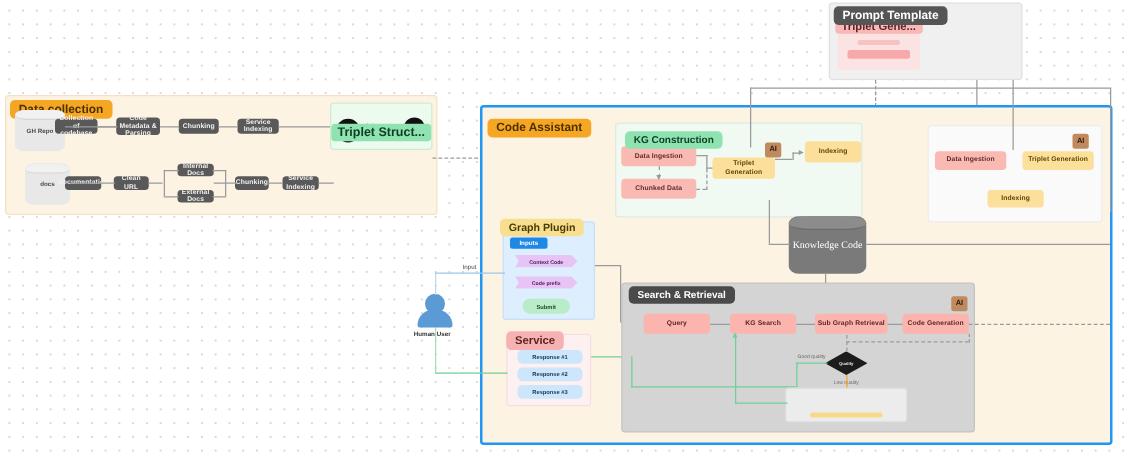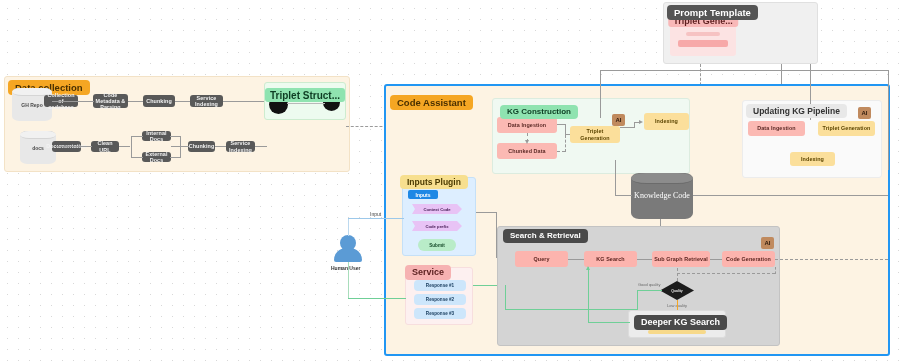--- a/index.html
+++ b/index.html
@@ -105,21 +105,21 @@
   }
 
   
   .tbox {
     position:absolute;
     background:#edfbef;
     border:1px solid #cdeccf;
     border-radius:3px;
   }
   .tbox .cap {
-    position:absolute; left:50%; top:5px; transform:translateX(-50%);
+    position:absolute; left:50%; top:16px; transform:translateX(-50%);
     background:#8fe3b0; color:#0d3d23;
     font-size:10px; font-weight:700;
     padding:1.5px 5px; border-radius:3px; white-space:nowrap;
     z-index:3;
   }
   .dot { position:absolute; border-radius:50%; }
   .dot-black { background:#111111; }
   .dot-yellow{ background:#ffd98a; }
   .tlink { position:absolute; height:1px; background:#b9b9b9; }
   .tmini { position:absolute; font-size:2.6px; color:#333; white-space:nowrap; }
@@ -271,42 +271,41 @@
 
   <div class="node n-yellow" style="left:644px; top:113px; width:45px; height:17px;">Indexing</div>
   <div class="ln lnh" style="left:620px; top:127px; width:14px;"></div>
   <div class="ln lnv" style="left:634px; top:122px; height:6px;"></div>
   <div class="ln lnh" style="left:634px; top:122px; width:6px;"></div>
   <div class="arrow" style="left:639px; top:119.5px;"></div>
 
   <div class="aibadge" style="left:612px; top:114px;">AI</div>
 
   <div class="frame" style="left:742px; top:100px; width:140px; height:78px; background:#fafafa; border:1px solid #ececec;"></div>
-  <div class="glabel dark" style="left:746px; top:104px; font-size:8.5px; background:#e8e8e8; color:#333; z-index:6;">Updating KG Pipeline</div>
 
   <div class="node n-pink" style="left:748px; top:121px; width:57px; height:15px;">Data Ingestion</div>
   <div class="node n-yellow" style="left:818px; top:121px; width:57px; height:15px;">Triplet Generation</div>
   <div class="node n-yellow" style="left:790px; top:152px; width:45px; height:14px;">Indexing</div>
   <div class="aibadge" style="left:858px; top:107px;">AI</div>
 
   <div class="ln lnh" style="left:600px; top:70px; width:288px;"></div>
   <div class="ln lnv" style="left:600px; top:70px; height:48px;"></div>
   <div class="ln lnv" style="left:888px; top:70px; height:100px;"></div>
   <div class="ln lnv" style="left:810px; top:64px; height:56px;"></div>
 
   <div class="kg" style="left:631px; top:173px; width:62px; height:46px;">
     <span>Knowledge Code</span>
   </div>
   <div class="ln lnv" style="left:615px; top:160px; height:35px;"></div>
   <div class="ln lnh" style="left:615px; top:195px; width:17px;"></div>
   <div class="ln lnh" style="left:693px; top:195px; width:195px;"></div>
   <div class="ln lnv" style="left:660px; top:219px; height:38px;"></div>
 
   <div class="frame" style="left:402px; top:177px; width:74px; height:79px; background:#ddeeff; border:1px solid #c5e0f7;"></div>
-  <div class="glabel yellow" style="left:400px; top:175px; font-size:8.5px; background:#f7df8f; color:#4a3a00; z-index:7;">Inputs Plugin</div>
+  <div class="glabel yellow" style="left:400px; top:175px; font-size:8.5px; background:#f7df8f; color:#4a3a00; z-index:7;">Graph Plugin</div>
 
   <div class="pill pill-blue" style="left:408px; top:190px; width:30px; height:9px; background:#1e88e5; color:#ffffff; font-size:5px; border-radius:2px;">Inputs</div>
 
   <div class="chev" style="left:412px; top:204px; width:50px; height:10px;">Context Code</div>
   <div class="chev" style="left:412px; top:221px; width:50px; height:10px;">Code prefix</div>
   <div class="pill pill-green" style="left:418px; top:239px; width:38px; height:12px; border-radius:6px;">Submit</div>
 
   <div class="frame" style="left:405px; top:267px; width:68px; height:58px; background:#fdf0f0; border:1px solid #f7dede;"></div>
   <div class="glabel pink" style="left:405px; top:265px; font-size:9px; z-index:7;">Service</div>
   <div class="pill pill-blue" style="left:414px; top:280px; width:52px; height:11px;">Response #1</div>
@@ -352,20 +351,19 @@
   <div class="edge-lbl" style="left:638px; top:282px;">Good quality</div>
   <div class="edge-lbl" style="left:667px; top:303px;">Low quality</div>
 
   <div class="ln lnh ln-green" style="left:637px; top:290px; width:25px;"></div>
   <div class="ln lnv ln-green" style="left:637px; top:290px; height:19px;"></div>
   <div class="ln lnh ln-green" style="left:505px; top:309px; width:133px;"></div>
   <div class="ln lnv ln-green" style="left:505px; top:285px; height:25px;"></div>
 
   <div class="ln lnv ln-orange" style="left:677px; top:300px; height:17px;"></div>
   <div class="frame" style="left:628px; top:310px; width:98px; height:28px; background:#ececec; border:1px solid #dcdcdc;"></div>
-  <div class="glabel dark" style="left:634px; top:315px; font-size:9px; z-index:7;">Deeper KG Search</div>
   <div class="ptline" style="left:648px; top:330px; width:58px; height:4px; background:#f7d98a;"></div>
 
   <div class="ln lnh ln-green" style="left:588px; top:322px; width:42px;"></div>
   <div class="ln lnv ln-green" style="left:588px; top:267px; height:56px;"></div>
   <div class="arrow green" style="left:585.5px; top:266px; border-left:2.5px solid transparent; border-right:2.5px solid transparent; border-bottom:4px solid #6fcf97; border-top:0;"></div>
 
 </div>
 
 </body></html>

